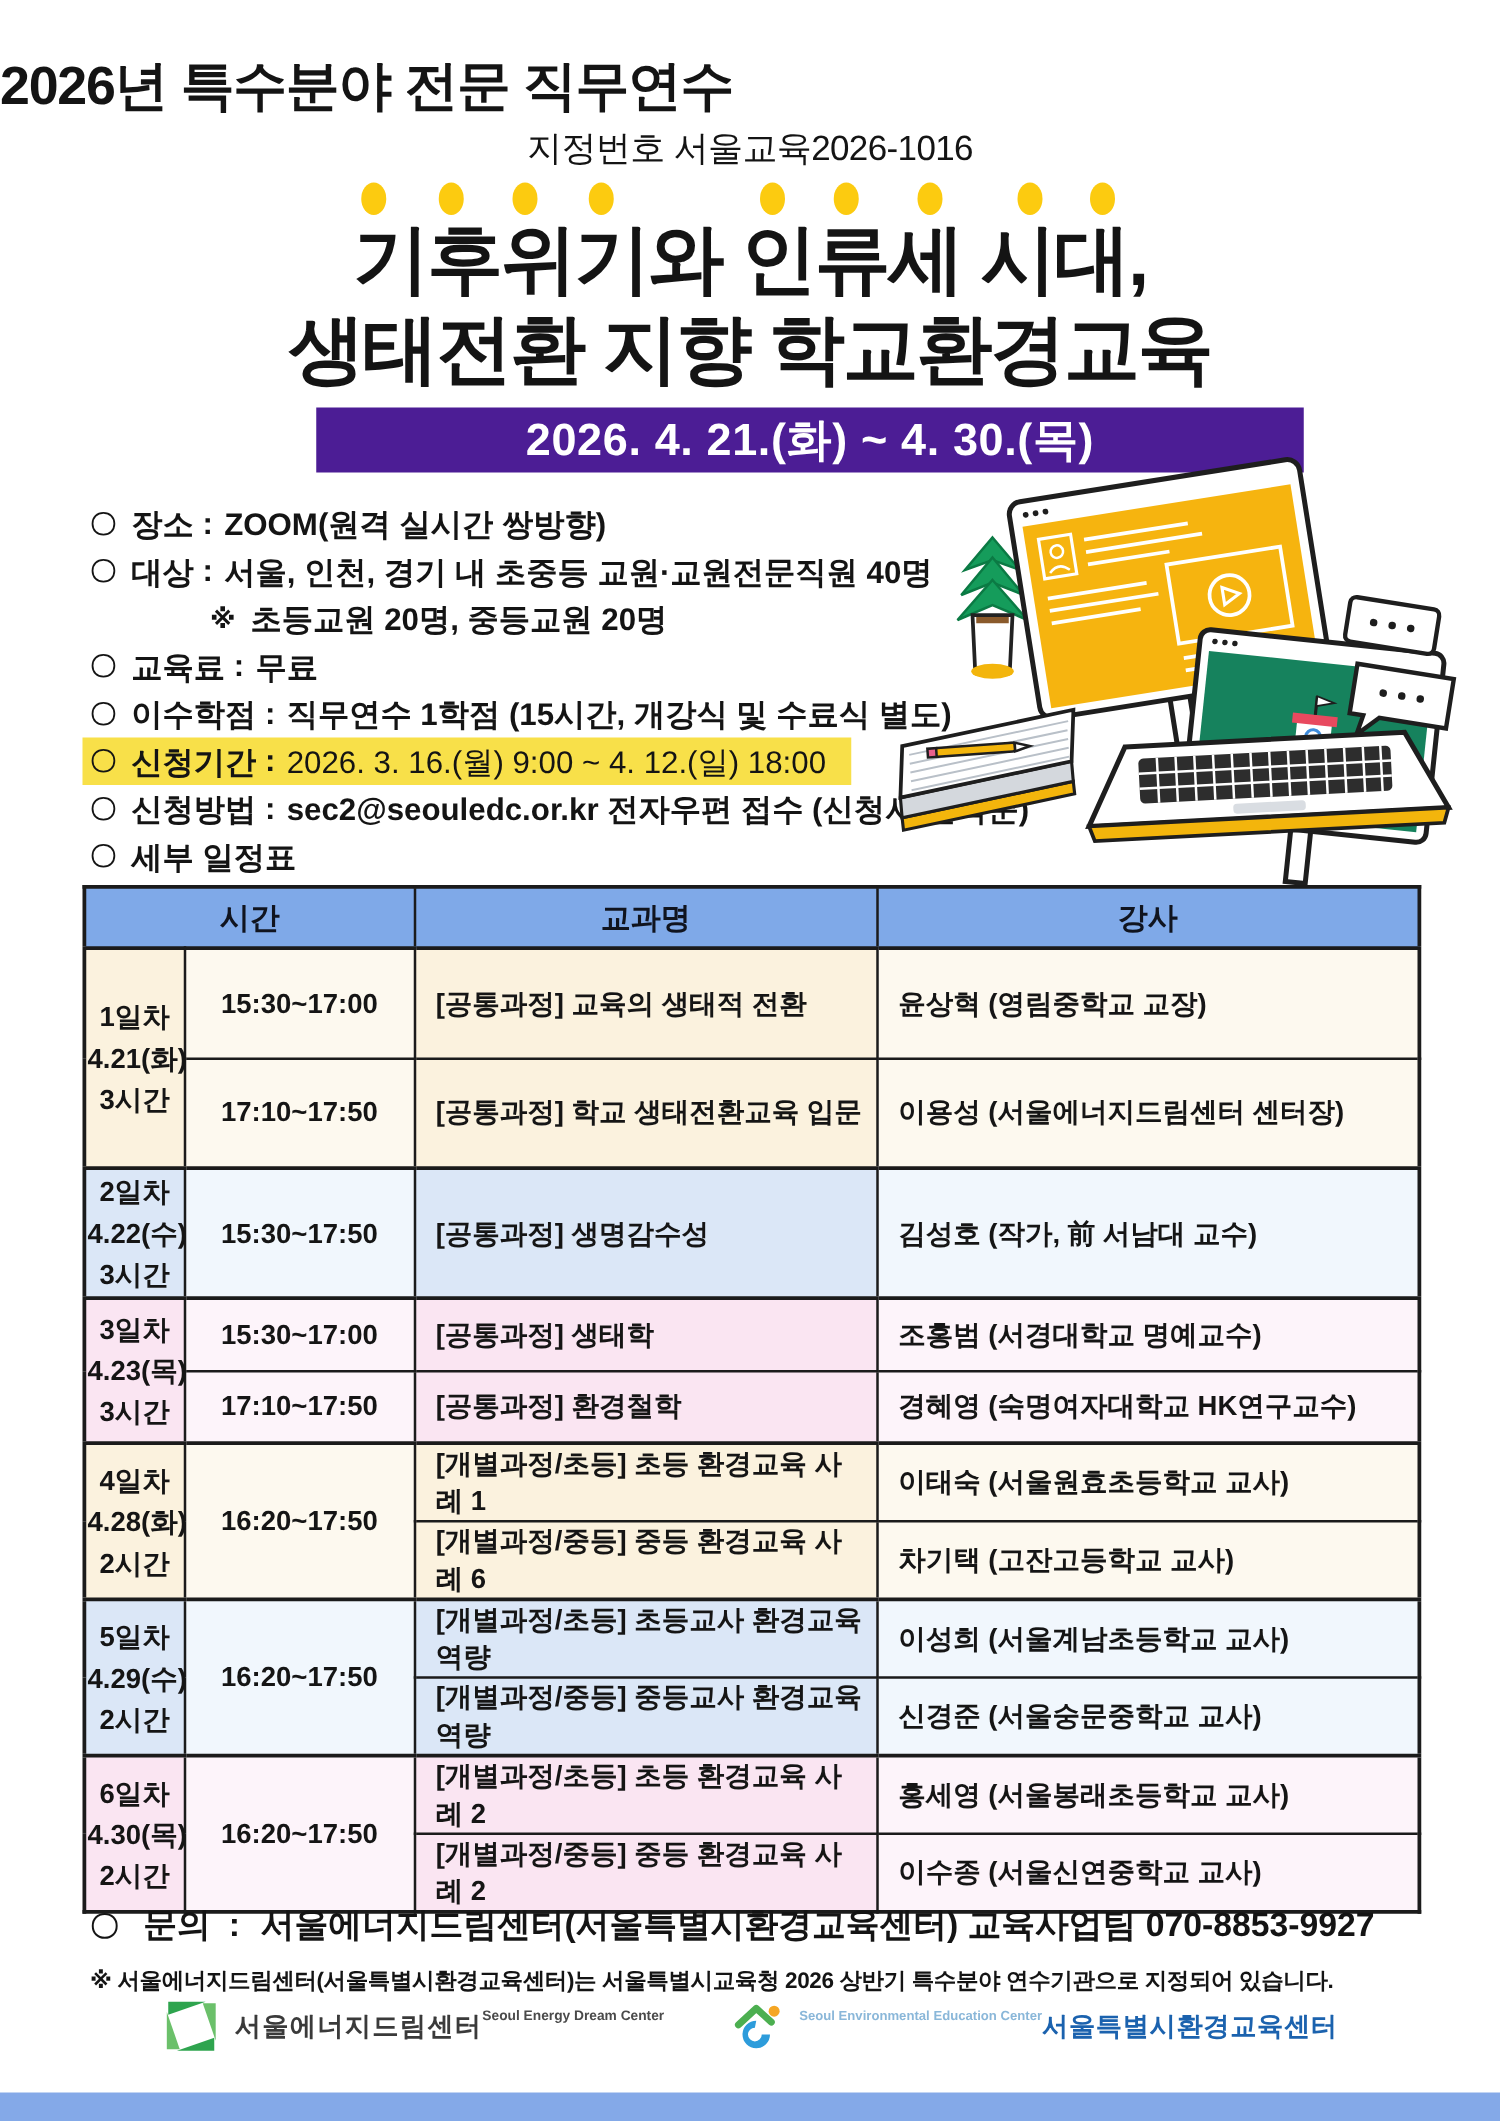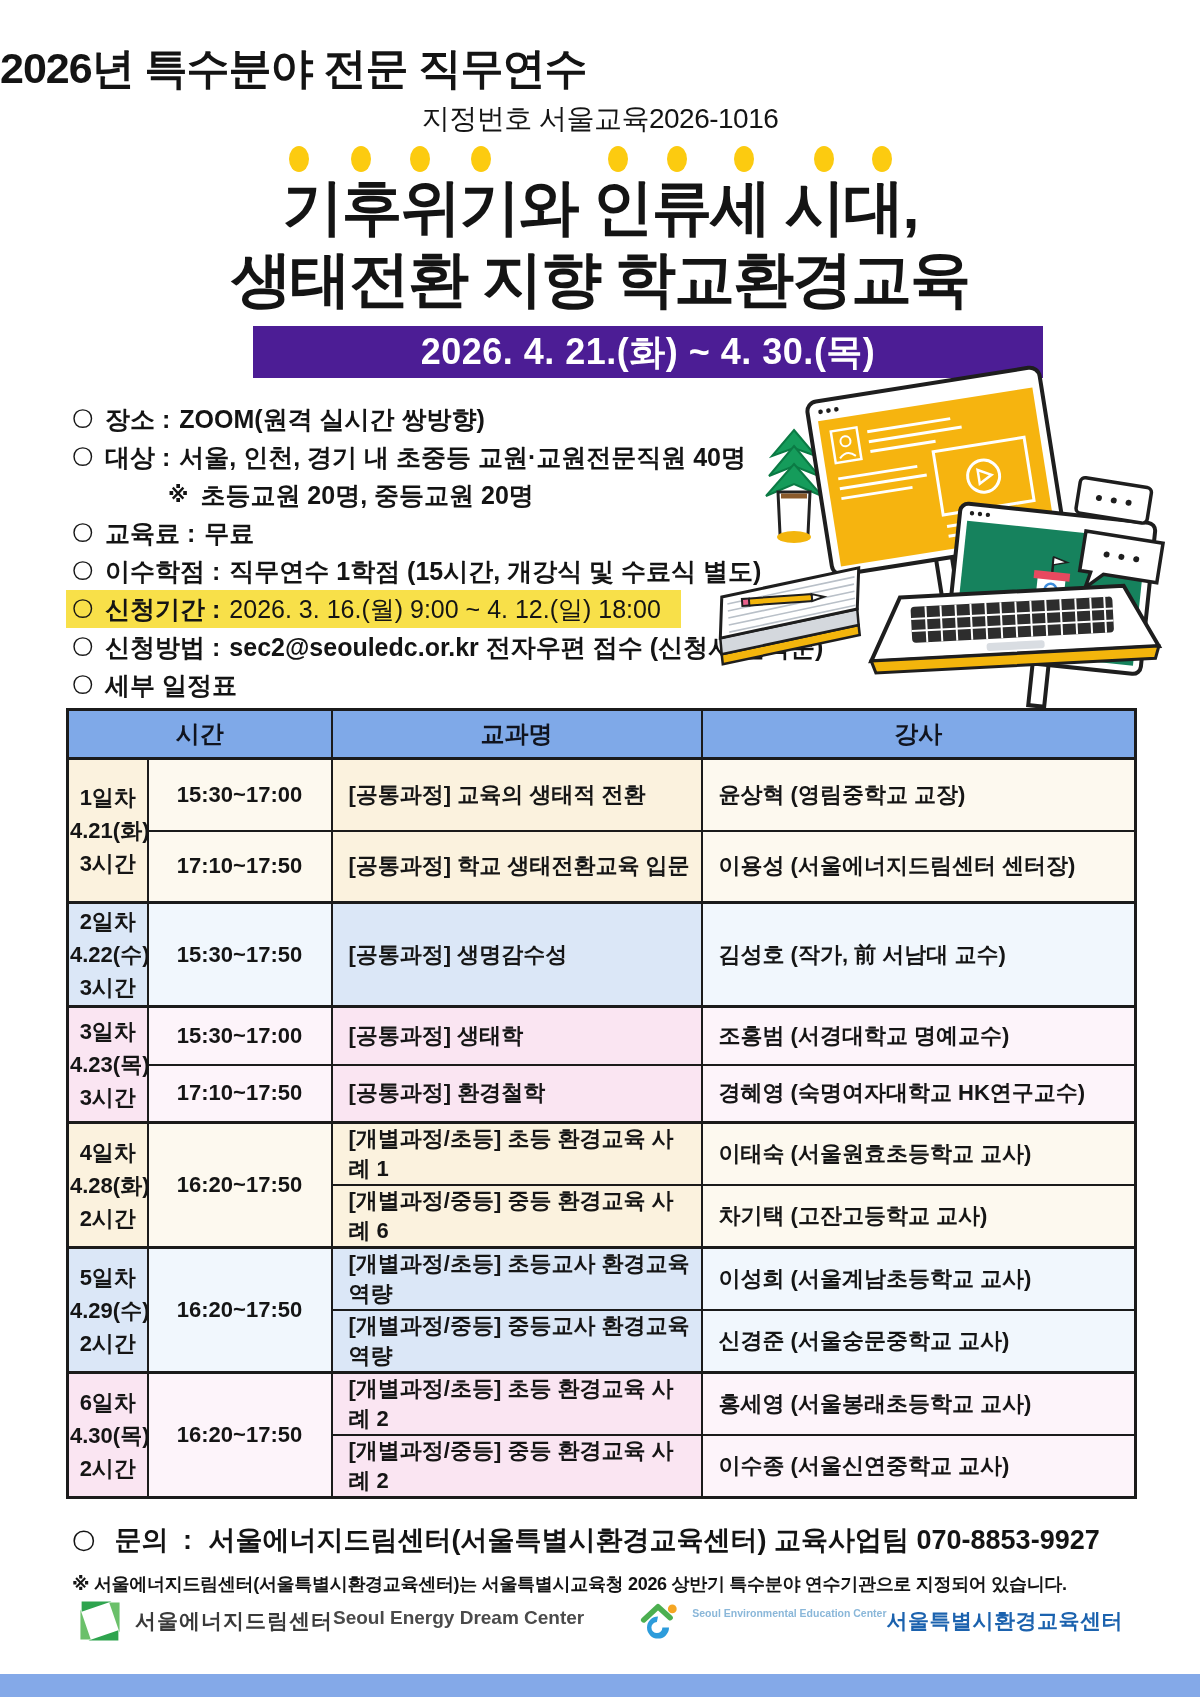--- a/index.html
+++ b/index.html
@@ -42,33 +42,33 @@
   .schedule thead th{background:#7FA9E8;height:44px;font-size:24px;border-bottom:3px solid #1b1b1b;color:#10141f;}
   .schedule tbody tr.bs td{border-top:3px solid #1b1b1b;}
   tr.blk-cream{--c1:#FBF2DE;--c2:#FDF9EF;}
   tr.blk-blue{--c1:#DBE7F7;--c2:#F1F7FD;}
   tr.blk-pink{--c1:#FAE5F2;--c2:#FDF4FA;}
   .schedule td.c1{background:var(--c1);}
   .schedule td.c2{background:var(--c2);}
   .schedule td.day{text-align:center;font-size:22px;line-height:33px;}
   .schedule td.time{text-align:center;font-size:22px;}
   .schedule td.subject,.schedule td.lect{text-align:left;padding:0 8px 0 16px;font-size:22px;}
-  tr.h88{height:72px;} tr.h102{height:102px;} tr.h58{height:58px;} tr.h62{height:62px;}
+  tr.h88{height:88px;} tr.h102{height:102px;} tr.h58{height:58px;} tr.h62{height:62px;}
 
   
   .contact{position:absolute;top:1522px;left:72px;font-size:27px;font-weight:800;white-space:nowrap;}
   .contact .bullet{font-size:23px;margin-right:12px;}
   .contact .sep{margin:0 9px 0 7px;}
   .footnote{position:absolute;top:1572px;left:72px;font-size:18px;font-weight:600;letter-spacing:-0.3px;}
   .logos{position:absolute;top:1598px;left:0;width:100%;display:flex;justify-content:center;
     align-items:center;gap:52px;}
   .logo{display:flex;align-items:center;gap:12px;}
   .logo-col{display:flex;flex-direction:row;justify-content:center;}
   .energy-kr{font-size:21px;font-weight:800;color:#3a3a3a;letter-spacing:1px;}
-  .energy-en{font-size:19px;font-weight:700;color:#4a4a4a;}
+  .energy-en{font-size:11px;font-weight:700;color:#4a4a4a;}
   .env-en{font-size:10.5px;font-weight:600;color:#8ab7d9;}
   .env-kr{font-size:21px;font-weight:800;color:#1b62ae;letter-spacing:0.5px;}
   .bottom-bar{position:absolute;left:0;bottom:0;width:100%;height:23px;background:#84A9E8;}
 </style>
 </head>
 <body>
 
 <div class="poster">
 
   <div class="program-title">2026년 특수분야 전문 직무연수</div>

